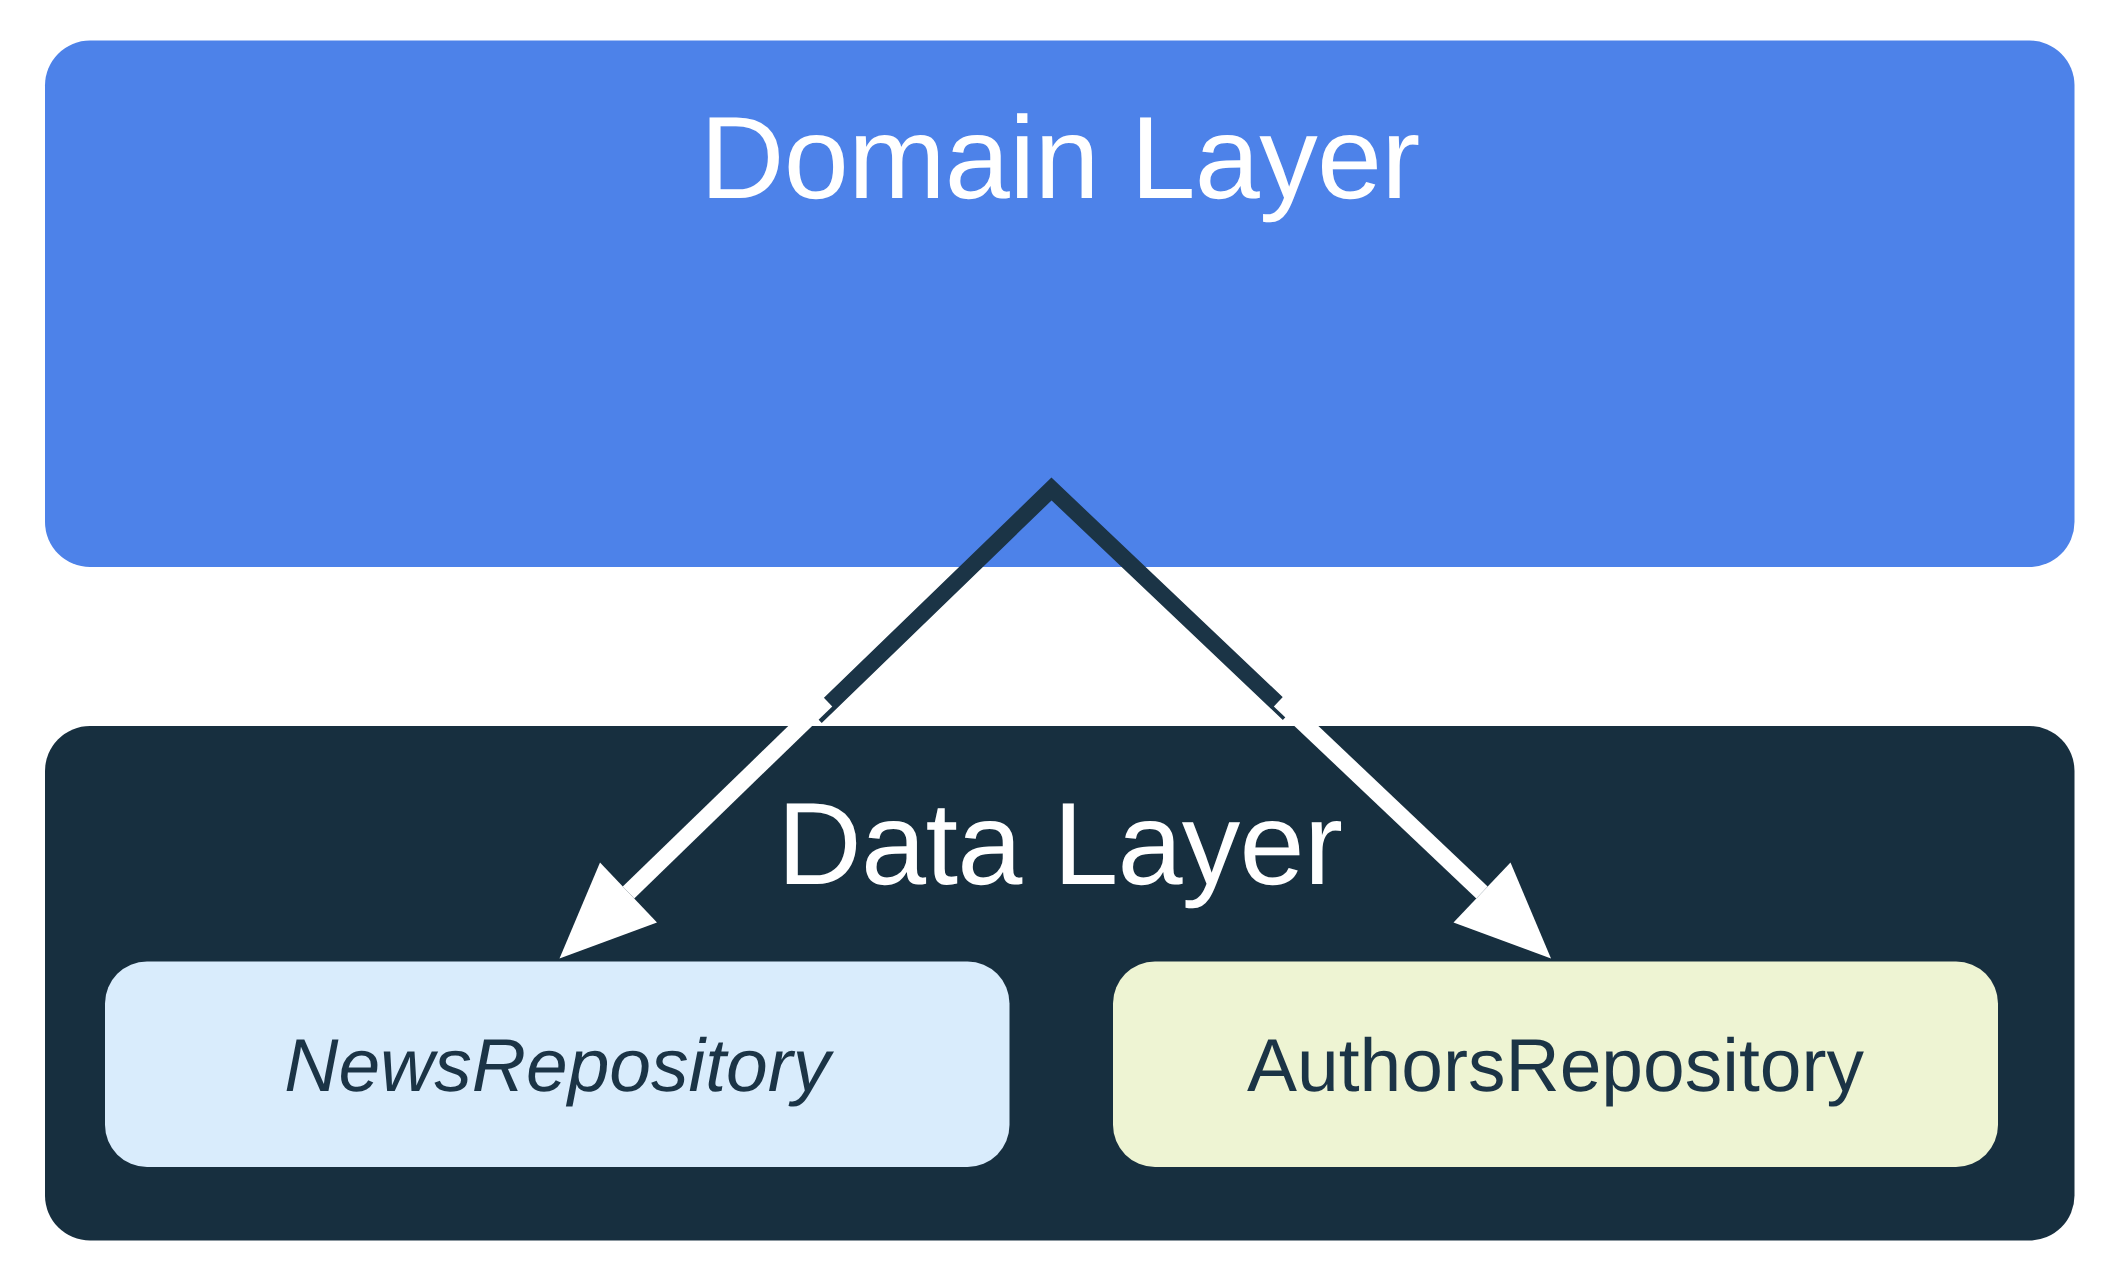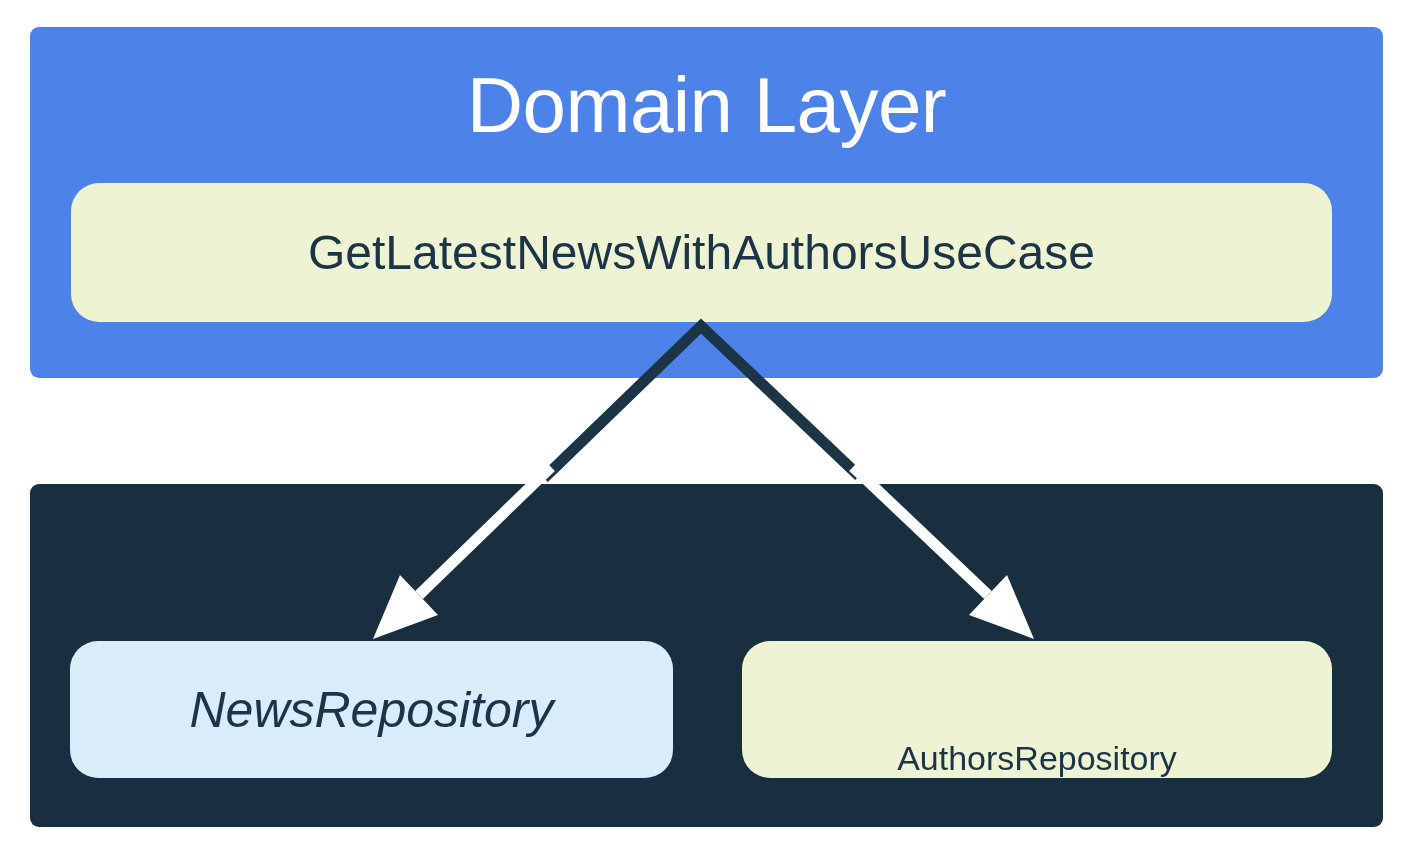--- a/index.html
+++ b/index.html
@@ -12,21 +12,21 @@
     position: relative;
     width: 1414px;
     height: 857px;
     background: #ffffff;
     overflow: hidden;
   }
   .layer {
     position: absolute;
     left: 30px;
     width: 1353px;
-    border-radius: 9px;
+    border-radius: 30px;
   }
   .layer-domain {
     top: 27px;
     height: 351px;
     background: var(--domain-bg, #4d82e9);
   }
   .layer-data {
     top: 484px;
     height: 343px;
     background: var(--data-bg, #172f3f);
@@ -70,22 +70,21 @@
     background: var(--lightblue-bg, #d9ecfc);
     font-size: 50px;
     font-style: italic;
   }
   .chip-authors {
     left: 712px;
     top: 157px;
     width: 590px;
     height: 137px;
     background: var(--cream-bg, #eef4d3);
-    font-size: 34px;
-    align-items: flex-end;
+    font-size: 50px;
   }
   #arrow-overlay {
     position: absolute;
     left: 0;
     top: 0;
     width: 1414px;
     height: 857px;
     pointer-events: none;
   }
   .arrow-dark-stroke {
@@ -105,26 +104,24 @@
     stroke: none;
   }
 </style>
 </head>
 <body>
 
 <div id="stage">
 
   <section class="layer layer-domain">
     <div class="layer-title">Domain Layer</div>
-    <div class="chip chip-usecase">
-      <span>GetLatestNewsWithAuthorsUseCase</span>
-    </div>
   </section>
 
   <section class="layer layer-data">
+    <div class="layer-title">Data Layer</div>
     <div class="chip chip-news">
       <span>NewsRepository</span>
     </div>
     <div class="chip chip-authors">
       <span>AuthorsRepository</span>
     </div>
   </section>
 
   <svg id="arrow-overlay" viewBox="0 0 1414 857">
 

